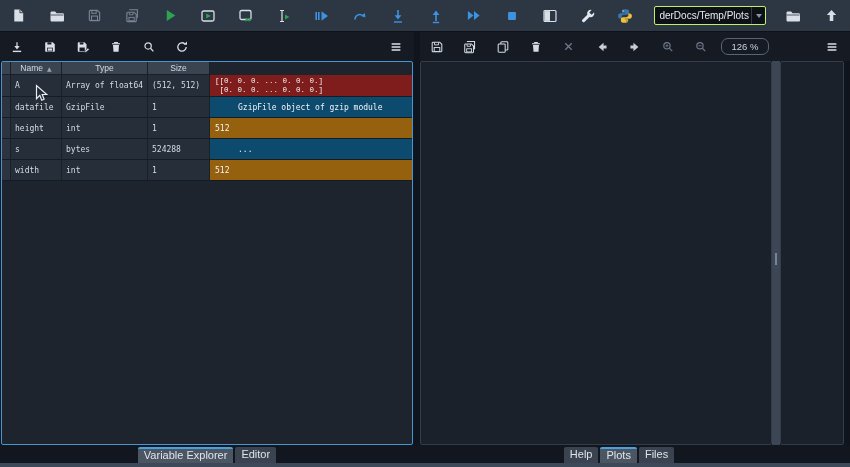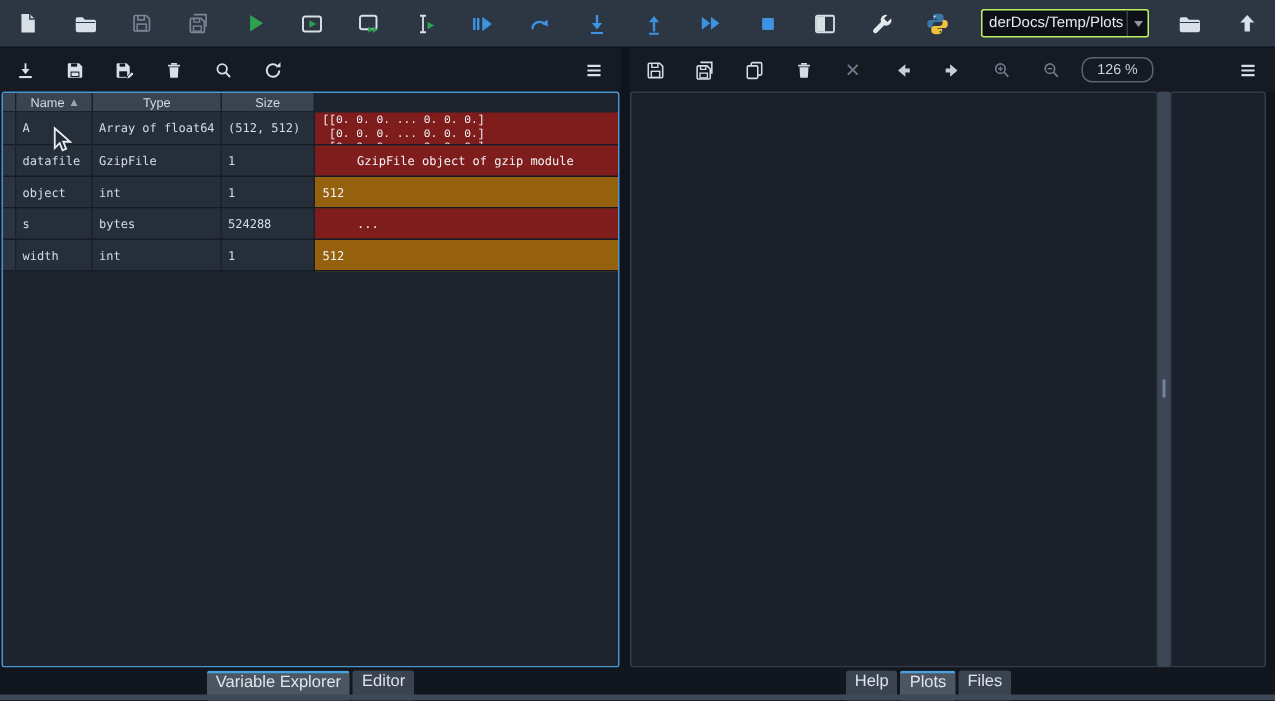--- a/index.html
+++ b/index.html
@@ -42,21 +42,21 @@
   .ci { width:9px; }  .cn { width:51px; } .ct { width:86px; } .cs { width:62px; } .cv { flex:1; }
   .cell { background:#262e39; color:#d6dce4; font-family:"DejaVu Sans Mono", monospace; font-size:8px;
           display:flex; align-items:center; padding-left:4px;
           border-right:1px solid #1a202a; border-bottom:1px solid #161c25; overflow:hidden; white-space:nowrap; }
   .idxcell { background:#2b3440; border-right:1px solid #1a202a; border-bottom:1px solid #161c25; }
   .vcell { color:#f2f4f6; font-family:"DejaVu Sans Mono", monospace; font-size:8px;
            display:flex; align-items:center; padding-left:5px;
            border-bottom:1px solid #161c25; overflow:hidden; white-space:nowrap; }
   .vcell.multi { display:block; white-space:pre; font-size:7.5px; line-height:9px; padding-top:2px; }
   .val-purple { background:#7f1d1d;font-family:Liberation Mono, monospace; }
-  .val-green  { background:#7f1d1d;padding-left:28px; }
+  .val-green  { background:#0c4a6e;padding-left:28px; }
   .val-orange { background:#96610f; }
 
   
   #plots-content { position:absolute; top:61px; left:420px; width:424px; height:384px; display:flex; }
   .plots-main  { flex:1; background:#1b212b; border:1px solid #333d49; border-radius:2px; }
   .plots-splitter { width:8px; background:#3c4654; position:relative; }
   .splitter-handle { position:absolute; left:3px; top:50%; width:2px; height:12px; background:#77839a; }
   .plots-thumbs { width:64px; background:#1b212b; border:1px solid #333d49; border-radius:2px; }
 
   
@@ -350,21 +350,21 @@
   <div class="trow std">
     <div class="idxcell ci"></div>
     <div class="cell cn">datafile</div>
     <div class="cell ct">GzipFile</div>
     <div class="cell cs">1</div>
     <div class="vcell cv val-green">GzipFile object of gzip module</div>
   </div>
 
   <div class="trow std">
     <div class="idxcell ci"></div>
-    <div class="cell cn">object</div>
+    <div class="cell cn">height</div>
     <div class="cell ct">int</div>
     <div class="cell cs">1</div>
     <div class="vcell cv val-orange">512</div>
   </div>
 
   <div class="trow std">
     <div class="idxcell ci"></div>
     <div class="cell cn">s</div>
     <div class="cell ct">bytes</div>
     <div class="cell cs">524288</div>

